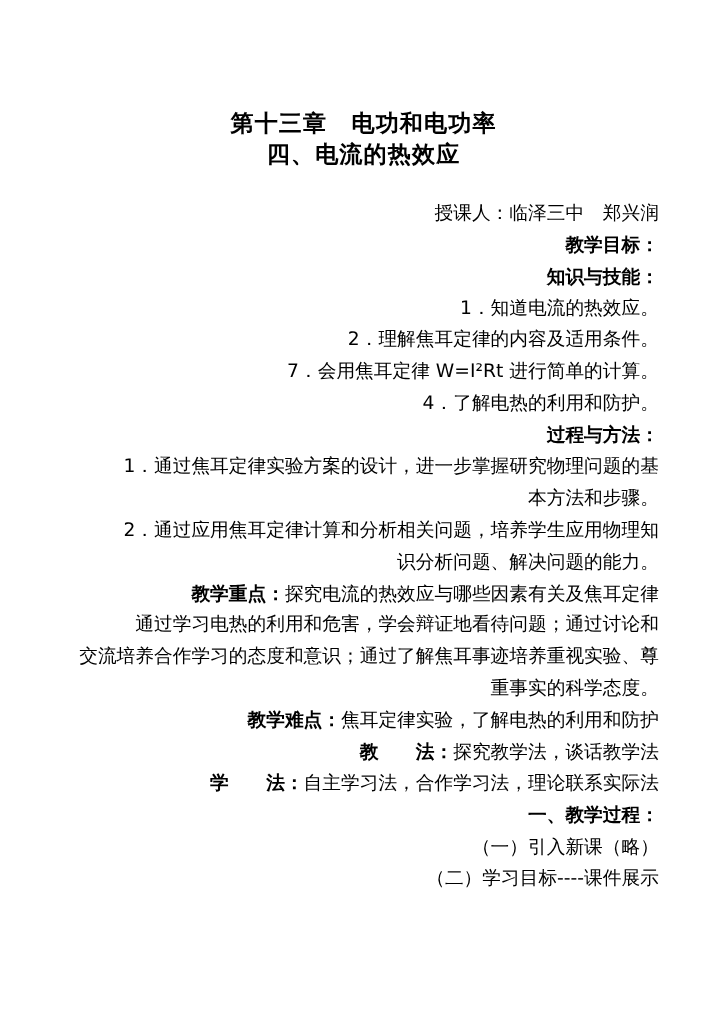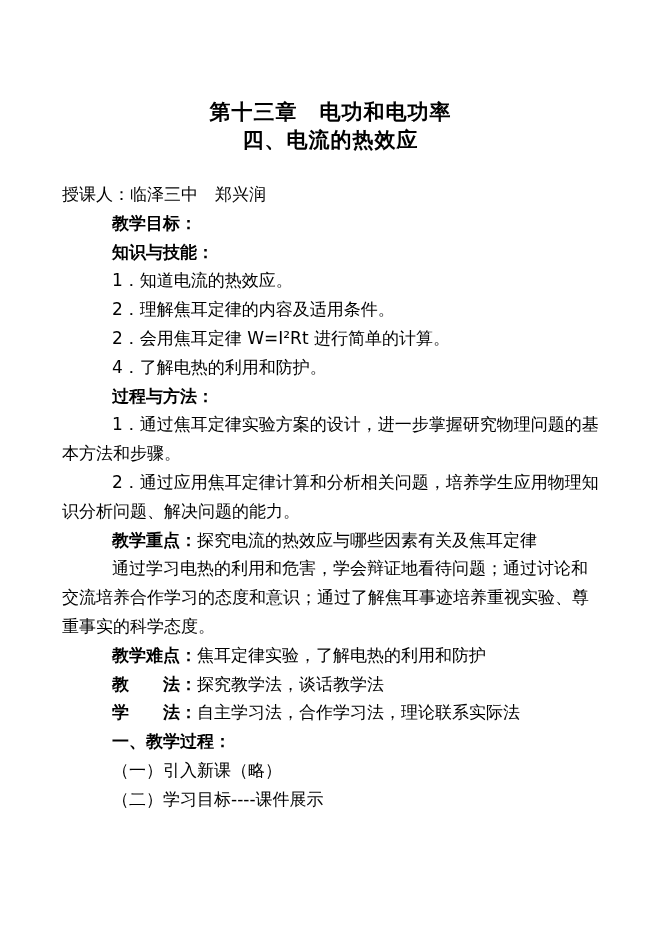--- a/index.html
+++ b/index.html
@@ -18,30 +18,31 @@
   .title {
     margin: 0;
     text-align: center;
     font-size: 21px;
     font-weight: 700;
     line-height: 28px;
     letter-spacing: 1px;
   }
   .lecturer {
     margin: 26px 0 0 0;
-    text-align: left;
+    text-align: right;
     font-size: 17px;
     font-weight: 400;
     line-height: 28.8px;
   }
   .line {
     margin: 0;
     font-size: 17px;
     font-weight: 400;
     line-height: 28.8px;
+    text-align: right;
   }
   .indent { text-indent: 50px; }
   .bold { font-weight: 700; }
   .lbl { font-weight: 700; }
   .val { font-weight: 400; }
 </style>
 </head>
 <body>
 
 <div class="page">
@@ -49,21 +50,21 @@
   <h1 class="title">第十三章　电功和电功率</h1>
   <h2 class="title">四、电流的热效应</h2>
 
   <p class="lecturer">授课人：临泽三中　郑兴润</p>
 
   <p class="line indent bold">教学目标：</p>
 
   <p class="line indent bold">知识与技能：</p>
   <p class="line indent">1．知道电流的热效应。</p>
   <p class="line indent">2．理解焦耳定律的内容及适用条件。</p>
-  <p class="line indent">2．会用焦耳定律 W=I²Rt 进行简单的计算。</p>
+  <p class="line indent">7．会用焦耳定律 W=I²Rt 进行简单的计算。</p>
   <p class="line indent">4．了解电热的利用和防护。</p>
 
   <p class="line indent bold">过程与方法：</p>
   <p class="line indent">1．通过焦耳定律实验方案的设计，进一步掌握研究物理问题的基本方法和步骤。</p>
   <p class="line indent">2．通过应用焦耳定律计算和分析相关问题，培养学生应用物理知识分析问题、解决问题的能力。</p>
 
   <p class="line indent"><b class="lbl">教学重点：</b><span class="val">探究电流的热效应与哪些因素有关及焦耳定律</span></p>
 
   <p class="line indent">通过学习电热的利用和危害，学会辩证地看待问题；通过讨论和交流培养合作学习的态度和意识；通过了解焦耳事迹培养重视实验、尊重事实的科学态度。</p>
   <p class="line indent"><b class="lbl">教学难点：</b><span class="val">焦耳定律实验，了解电热的利用和防护</span></p>

